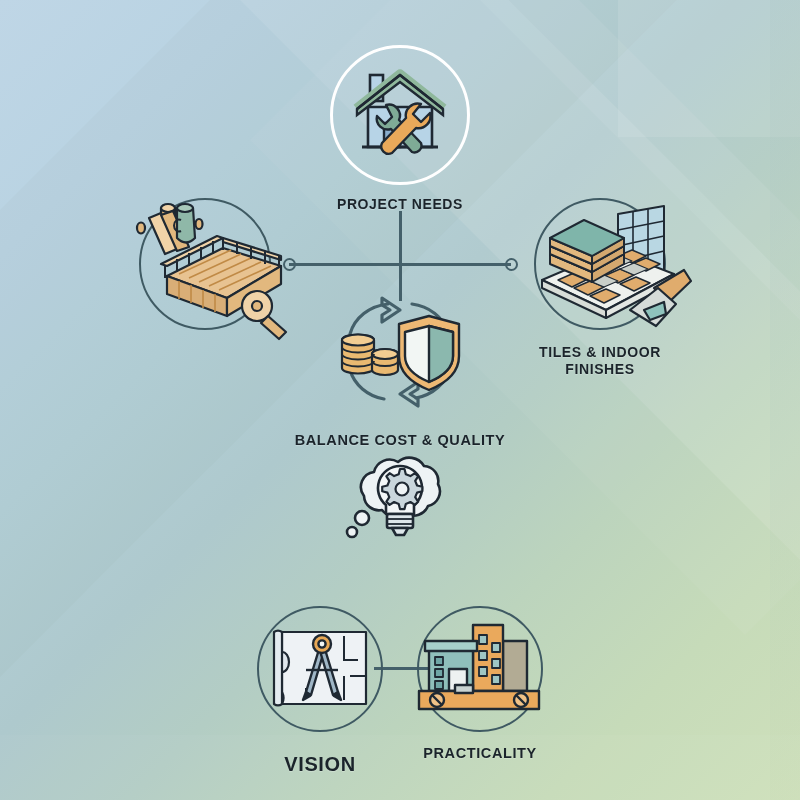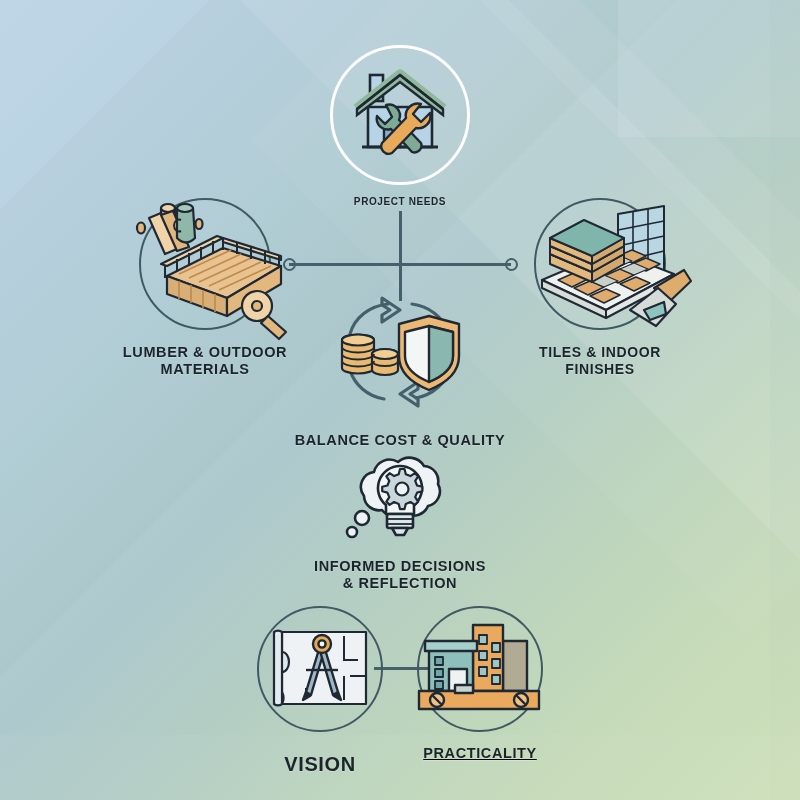--- a/index.html
+++ b/index.html
@@ -105,21 +105,21 @@
 
         <g stroke="#1f2933" stroke-width="2.4" stroke-linejoin="round">
           <path d="M38 42 a11 11 0 0 1 13 15 l22 23 a7 7 0 0 1 -9 9 l-21 -23 a11 11 0 0 1 -14 -13 l8 8 l7 -7 z" fill="#7fab96"></path>
         </g>
 
         <g stroke="#1f2933" stroke-width="2.4" stroke-linejoin="round">
           <path d="M73 41 a12 12 0 0 0 -15 14 l-24 25 a7.5 7.5 0 0 0 10 10 l24 -25 a12 12 0 0 0 14 -15 l-9 9 l-8 -8 z" fill="#e9a95a"></path>
         </g>
       </svg>
     </div>
-    <div class="lbl" style="font-size:10px;margin-top:11px;">PROJECT NEEDS</div>
+    <div class="lbl" style="font-size:14px;margin-top:11px;">PROJECT NEEDS</div>
   </div>
 
   <div class="node" style="left:95px;top:198px;width:220px;">
     <div class="circ ring-dark" style="width:128px;height:128px;margin:0 auto;">
       <svg width="200" height="150" viewBox="0 0 200 150" style="position:absolute;left:-36px;top:-6px;">
 
         <g stroke="#1f2933" stroke-width="2.2" stroke-linejoin="round">
           <path d="M56 14 l14 0 l0 26 a7 4 0 0 1 -14 0 z" fill="#e2b87e"></path>
           <ellipse cx="63" cy="14" rx="7" ry="4" fill="#f0d3a8"></ellipse>
           <path d="M44 24 l12 -5 l16 36 l-12 5 z" fill="#f0d3a8"></path>
@@ -166,22 +166,20 @@
           </g>
         </g>
 
         <g stroke="#1f2933" stroke-width="2.2" stroke-linejoin="round">
           <circle cx="152" cy="112" r="15" fill="#f0d3a8"></circle>
           <circle cx="152" cy="112" r="5" fill="#e2b87e"></circle>
           <path d="M163 122 l18 16 l-7 7 l-18 -16 z" fill="#e2b87e"></path>
         </g>
       </svg>
     </div>
-    <div class="lbl" style="font-size:14.5px;margin-top:14px;">LUMBER &amp; OUTDOOR
-MATERIALS</div>
   </div>
 
   <div class="node" style="left:490px;top:198px;width:220px;">
     <div class="circ ring-dark" style="width:128px;height:128px;margin:0 auto;">
       <svg width="190" height="150" viewBox="0 0 190 150" style="position:absolute;left:-22px;top:-8px;">
 
         <g stroke="#1f2933" stroke-width="2" stroke-linejoin="round">
           <path d="M104 22 L150 14 L150 80 L104 96 Z" fill="#b9d7e3"></path>
           <g stroke="#1f2933" stroke-width="1.6">
             <path d="M104 38 L150 29"></path>
@@ -298,22 +296,20 @@
 
         <g stroke="#1f2933" stroke-width="2.2" stroke-linejoin="round" fill="#c9d6dc">
           <path d="M70 17 l4.5 0 l1.3 5.2 l4.6 1.9 l4.5 -2.9 l3.2 3.2 l-2.9 4.5 l1.9 4.6 l5.2 1.3 l0 4.5
                    l-5.2 1.3 l-1.9 4.6 l2.9 4.5 l-3.2 3.2 l-4.5 -2.9 l-4.6 1.9 l-1.3 5.2 l-4.5 0
                    l-1.3 -5.2 l-4.6 -1.9 l-4.5 2.9 l-3.2 -3.2 l2.9 -4.5 l-1.9 -4.6 l-5.2 -1.3 l0 -4.5
                    l5.2 -1.3 l1.9 -4.6 l-2.9 -4.5 l3.2 -3.2 l4.5 2.9 l4.6 -1.9 z"></path>
           <circle cx="72" cy="37" r="6.5" fill="#eef3f5"></circle>
         </g>
       </svg>
     </div>
-    <div class="lbl" style="font-size:14.5px;margin-top:6px;">INFORMED DECISIONS
-&amp; REFLECTION</div>
   </div>
 
   <div class="node" style="left:245px;top:606px;width:150px;">
     <div class="circ ring-dark" style="width:122px;height:122px;margin:0 auto;">
       <svg width="108" height="86" viewBox="0 0 108 86">
         <g stroke="#1f2933" stroke-width="2.2" stroke-linejoin="round">
           <path d="M16 6 L100 6 L100 78 L16 78 Z" fill="#eef2f5"></path>
           <path d="M16 6 a7 10 0 0 0 0 20 a7 10 0 0 1 0 20 a7 10 0 0 0 0 20 a7 10 0 0 1 0 12" fill="#dfe6ec"></path>
           <path d="M8 6 a8 10 0 0 1 8 0 l0 72 a8 10 0 0 1 -8 0 z" fill="#e4ebf0"></path>
         </g>
@@ -332,21 +328,21 @@
           <circle cx="56" cy="18" r="9" fill="#e8a855"></circle>
           <circle cx="56" cy="18" r="3.6" fill="#f2f6f4"></circle>
           <path d="M40 66 l-3 8 l7 -4 z" fill="#1f2933"></path>
           <path d="M72 66 l3 8 l-7 -4 z" fill="#1f2933"></path>
         </g>
       </svg>
     </div>
     <div class="lbl" style="font-size:20px;margin-top:21px;">VISION</div>
   </div>
 
-  <div class="node" style="left:405px;top:606px;width:150px;text-decoration:underline;">
+  <div class="node" style="left:405px;top:606px;width:150px;">
     <div class="circ ring-dark" style="width:122px;height:122px;margin:0 auto;">
       <svg width="130" height="100" viewBox="0 0 130 100">
         <g stroke="#1f2933" stroke-width="2.4" stroke-linejoin="round">
 
           <path d="M88 22 L112 22 L112 72 L88 72 Z" fill="#b2ab94"></path>
 
           <path d="M58 6 L88 6 L88 72 L58 72 Z" fill="#eaa95c"></path>
           <g fill="#9ec6c4" stroke="#1f2933" stroke-width="1.8">
             <rect x="64" y="16" width="8" height="9"></rect>
             <rect x="64" y="32" width="8" height="9"></rect>

